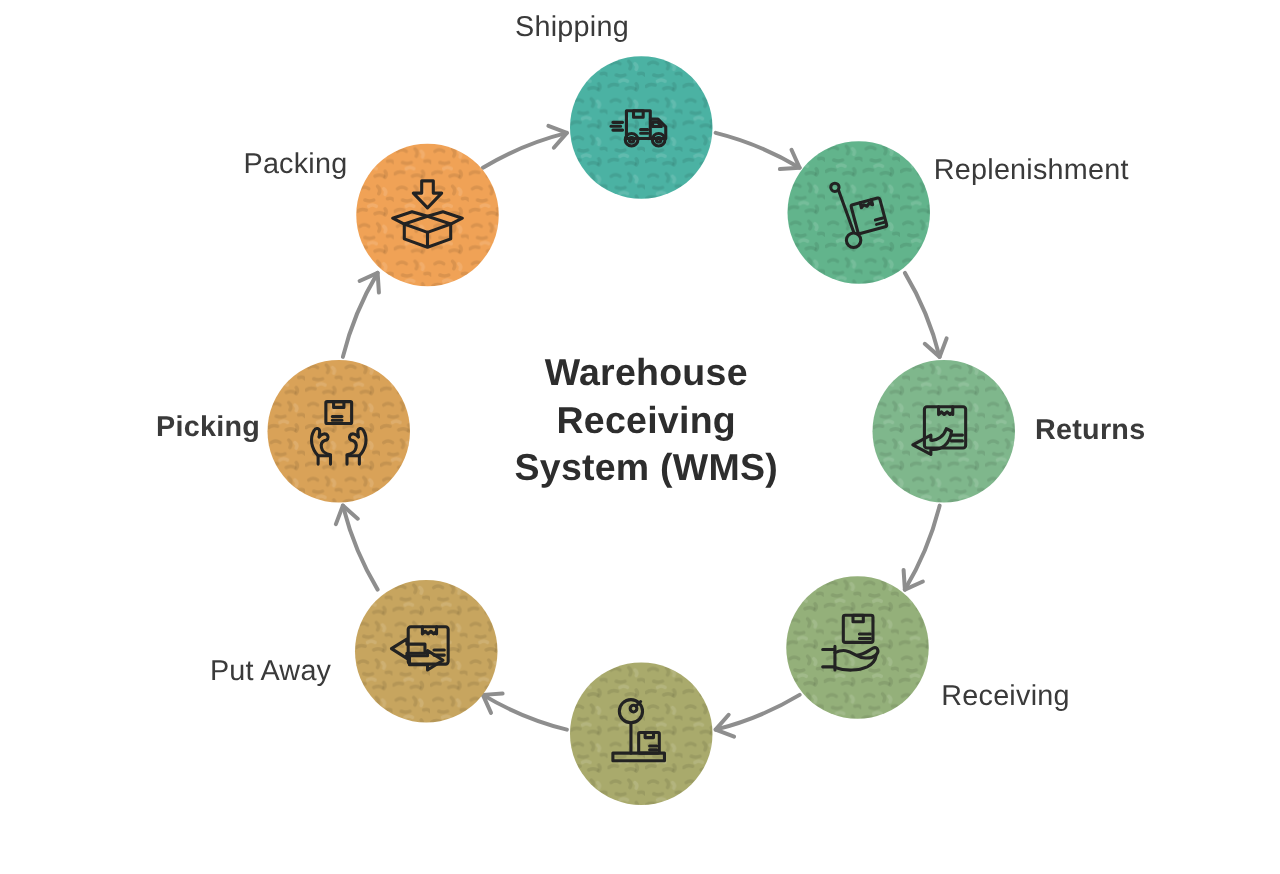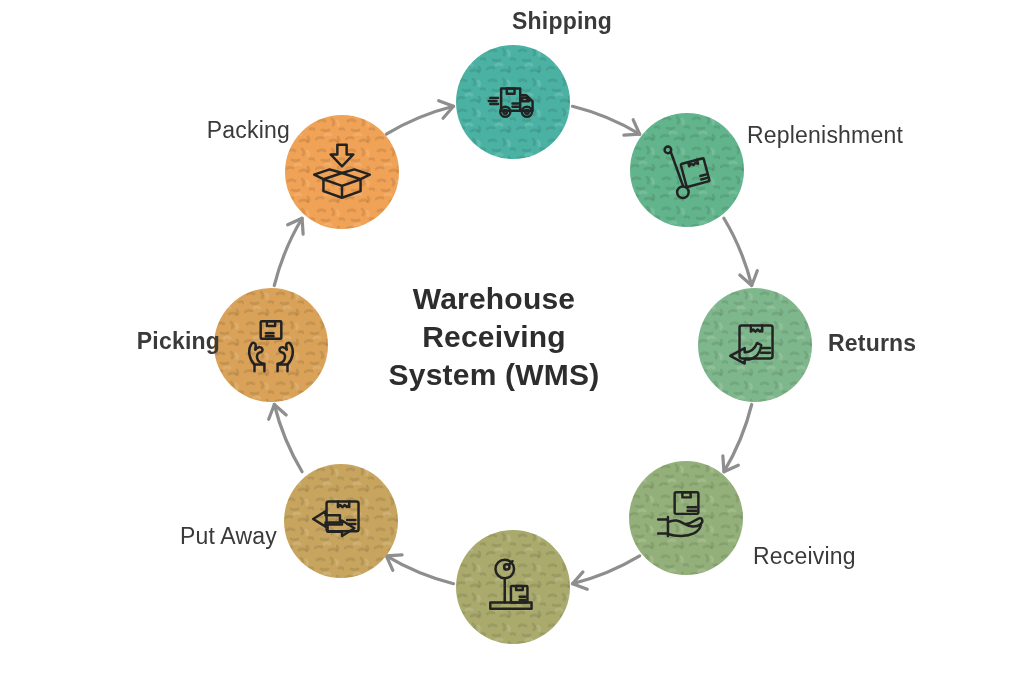--- a/index.html
+++ b/index.html
@@ -20,42 +20,42 @@
   .tex{position:absolute;left:0;top:0;width:114px;height:114px;border-radius:50%;pointer-events:none;}
   .icon{position:relative;display:block;}
   .icon path,.icon rect,.icon circle,.icon line{
     fill:none;stroke:var(--icon-stroke,#222222);
     stroke-width:2.4;stroke-linecap:round;stroke-linejoin:round;
   }
   .label{
     position:absolute;font-size:23px;color:var(--label-color,#3a3a3a);
     white-space:nowrap;letter-spacing:.2px;text-align:right;
   }
-  .label.center{text-align:right;font-weight:bold;}
-  .label.right{margin-left:12px;}
+  .label.center{text-align:left;}
+  .label.right{}
   
   .pos-shipping{left:456px;top:45px;}
   .pos-replenishment{left:630px;top:113px;}
   .pos-returns{left:698px;top:288px;}
   .pos-receiving{left:629px;top:461px;}
   .pos-sorting{left:456px;top:530px;}
   .pos-put_away{left:284px;top:464px;}
   .pos-picking{left:214px;top:288px;}
   .pos-packing{left:285px;top:115px;}
   
   .lab-shipping{left:412px;top:8px;width:200px;}
   .lab-replenishment{left:747px;top:122px;}
   .lab-returns{left:828px;top:330px;font-weight:bold;}
   .lab-receiving{left:753px;top:543px;}
   .lab-sorting{left:412px;top:653px;width:200px;}
   .lab-put_away{left:110px;top:523px;width:155px;}
   .lab-picking{left:90px;top:328px;width:118px;font-weight:bold;}
   .lab-packing{left:140px;top:117px;width:138px;}
   .title{
-    position:absolute;left:344px;top:280px;width:300px;
+    position:absolute;left:367px;top:280px;width:300px;
     text-align:center;font-size:30px;line-height:38px;font-weight:700;
     color:var(--title-color,#2d2d2d);letter-spacing:.2px;
   }
 </style>
 </head>
 <body style="background: rgb(255, 255, 255);">
 
 <div class="stage">
 
   <svg class="defs-svg" aria-hidden="true">

